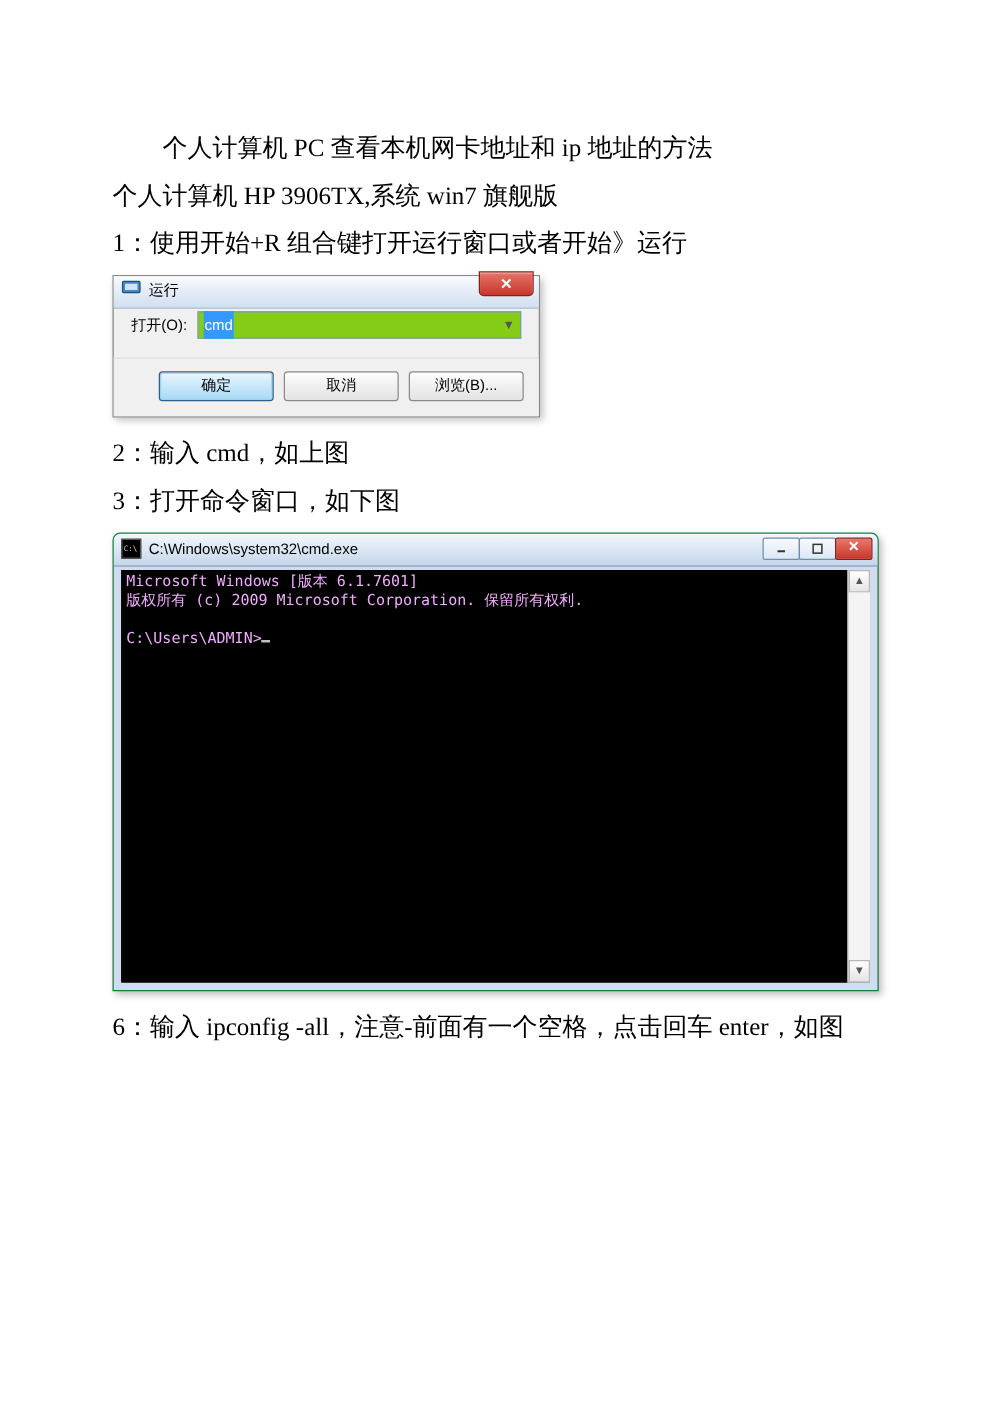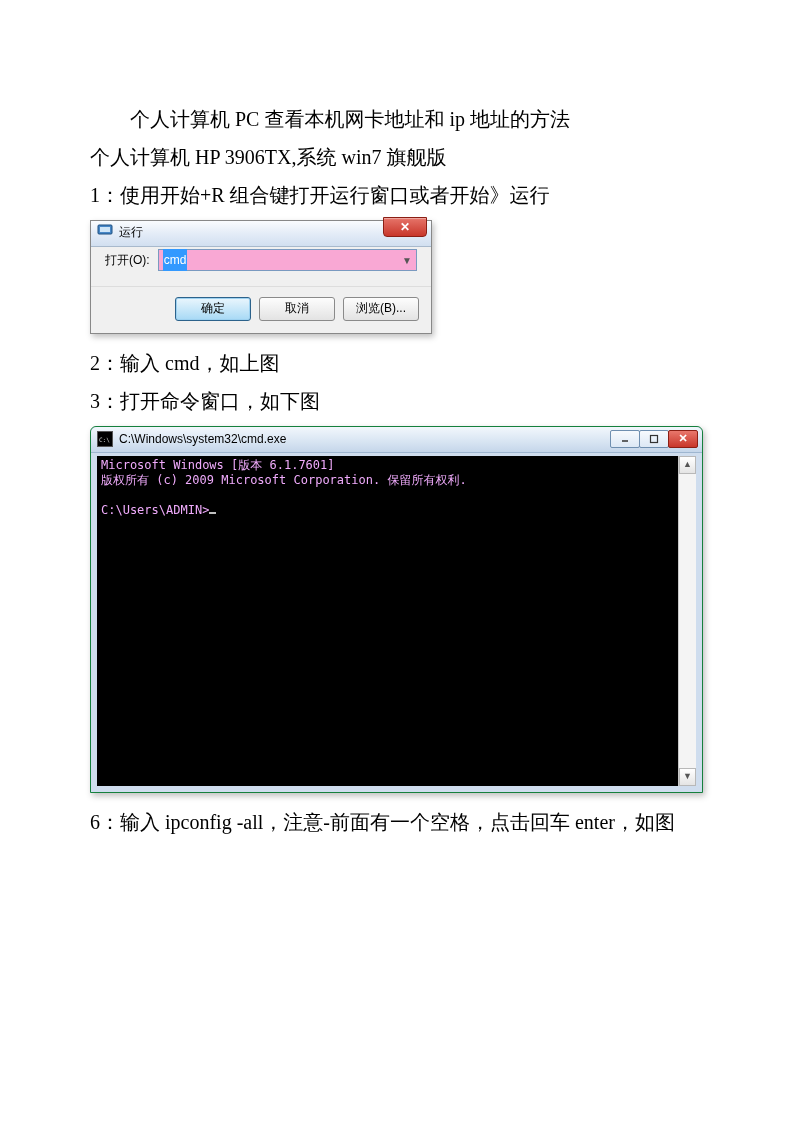--- a/index.html
+++ b/index.html
@@ -60,35 +60,35 @@
   }
   .run-desc { font-size:12px; line-height:1.5; color:#000; }
   .run-input-row {
     padding: 2px 14px 14px 14px;
     display:flex; align-items:flex-start; gap:8px;
   }
   .run-input-label { font-size:12px; }
   .run-input {
     flex:1; height:22px;
     border:1px solid #7A9AC0;
-    background:#f9a8d4;
+    background:#84cc16;
     padding:0 4px;
     font-size:12px;
     display:flex;align-items:center;justify-content:space-between;gap:28px;
   }
   .run-input-text { background:#3399FF; color:#fff; padding:0 1px; }
   .run-caret { color:#555; font-size:10px; }
   .run-buttons {
     padding: 10px 12px 12px 12px;
     background:#F0F0F0;
     display:flex; justify-content:flex-end; gap:8px;
     border-top:1px solid #DDD;
   }
   .run-btn {
-    width:76px;height:24px;
+    width:92px;height:24px;
     border:1px solid #8A8A8A;
     border-radius:3px;
     background:linear-gradient(#FDFDFD,#E3E3E3);
     font-size:12px;
     display:flex;align-items:center;justify-content:center;
   }
   .run-btn.primary {
     border-color:#2C628B;
     background:linear-gradient(#EAF6FD,#A7D9F5);
     box-shadow:0 0 0 1px #9DD1F0 inset;

